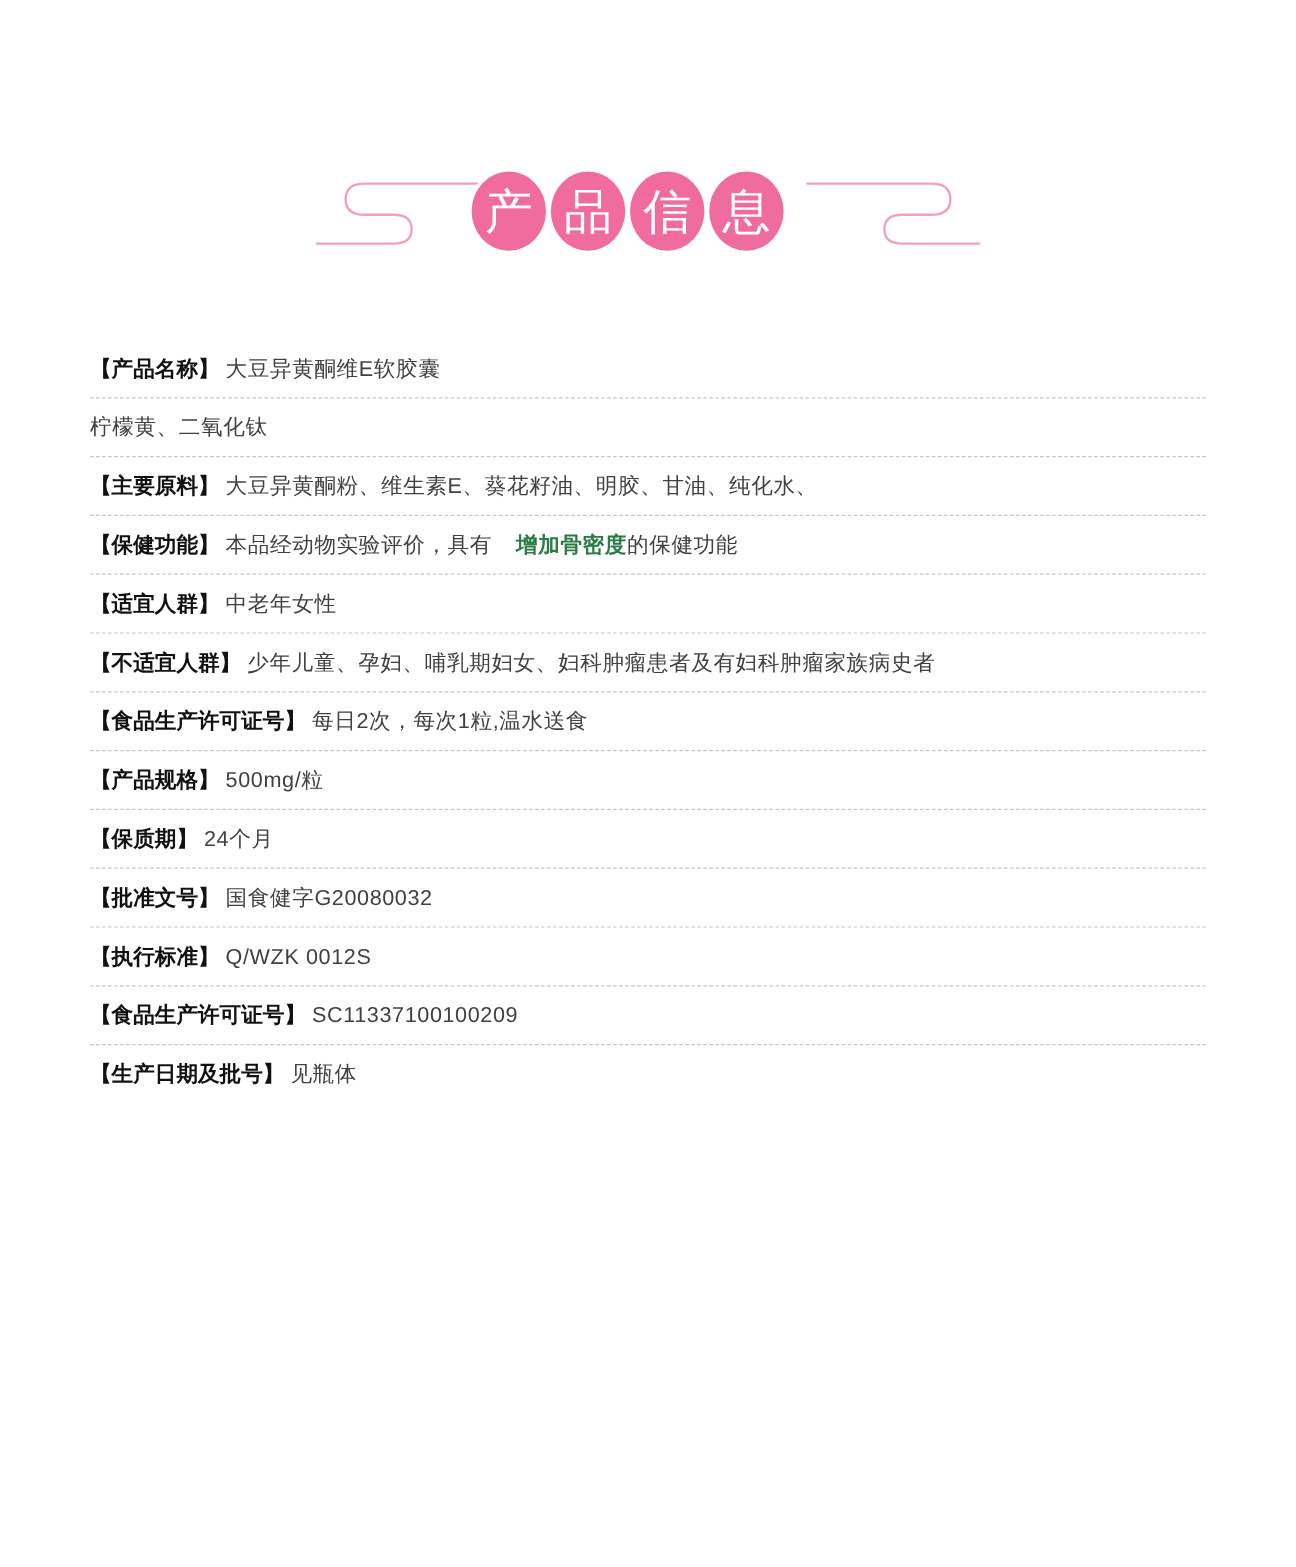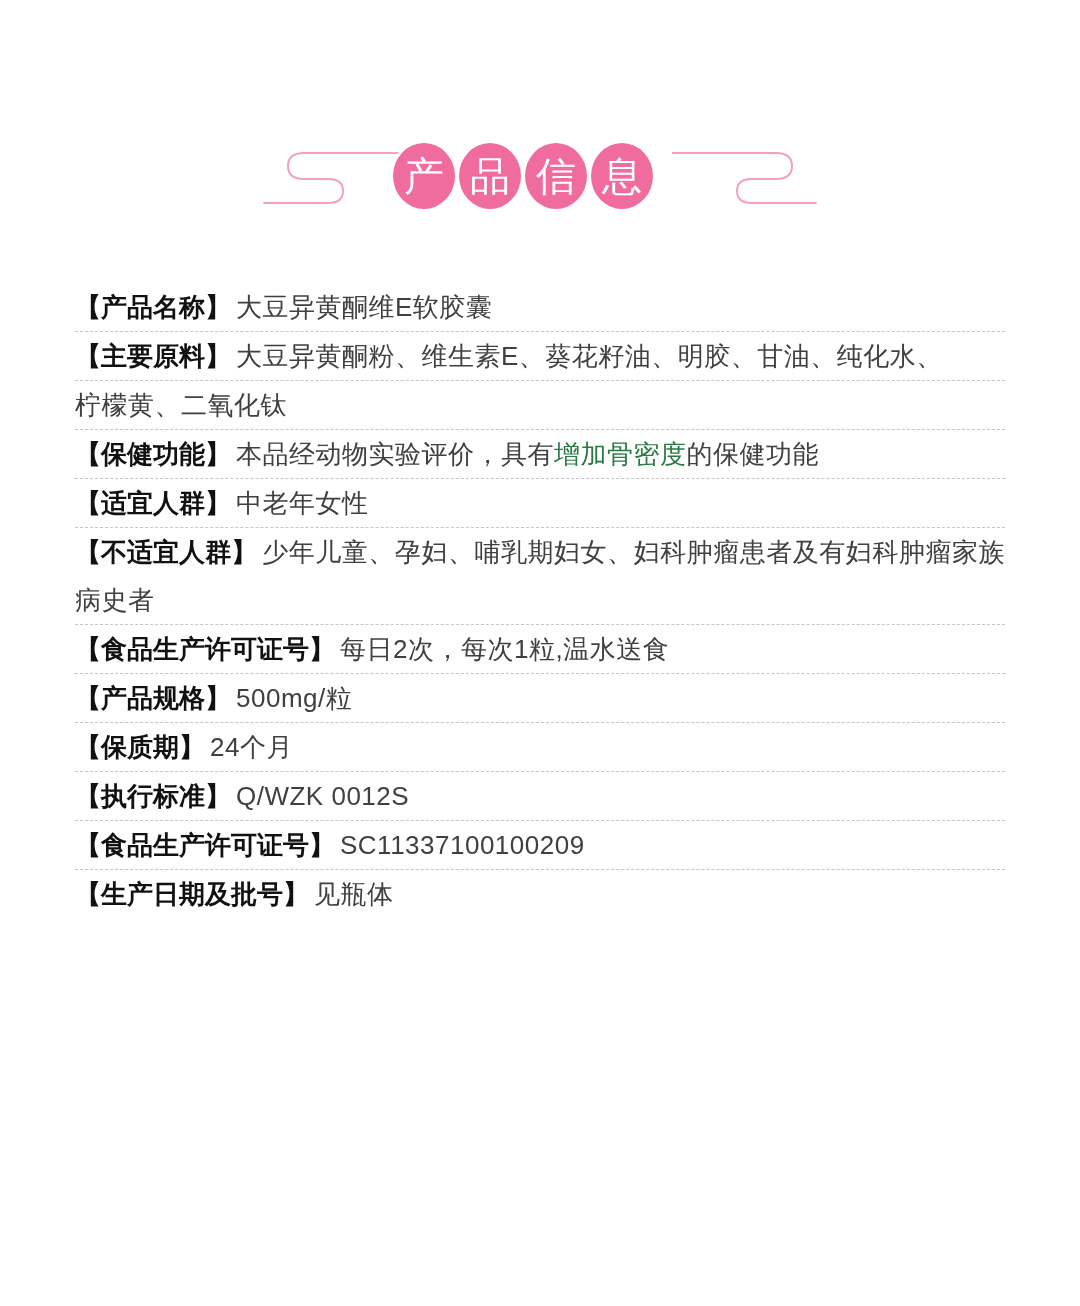--- a/index.html
+++ b/index.html
@@ -41,38 +41,39 @@
   }
 
   
   .content {
     position: absolute;
     left: 75px;
     top: 283px;
     width: 930px;
   }
   .row {
-    font-size: 26px;
+    font-size: 18px;
     line-height: 48px;
     color: var(--value-color, #404040);
     border-bottom: 1px dashed var(--divider-color, #c6c6c6);
     text-align: justify;
     letter-spacing: 0.5px;
   }
   .row:last-child { border-bottom: none; }
   .label {
     font-weight: bold;
     color: var(--label-color, #111111);
     margin-right: 5px;
     letter-spacing: 0;
   }
   .value { }
   .hl {
     color: var(--hl-color, #2a7b44);
-    font-weight: normal;
+    font-weight: bold;
+    margin-left: 20px;
   }
 </style>
 </head>
 <body>
 
 <div class="header">
   <svg class="swirl left" viewBox="0 0 150 60">
     <path d="M150 6 H46 Q30 6 30 19 Q30 32 46 32 H70 Q85 32 85 44 Q85 56 70 56 H6" fill="none" stroke="#f2a0c0" stroke-width="2" stroke-linecap="round"></path>
   </svg>
   <svg class="swirl right" viewBox="0 0 150 60">
@@ -81,24 +82,25 @@
   <div id="title-circles">
       <div class="title-circle" style="left: 390px; z-index: 1; background: rgb(240, 107, 158);">产</div>
       <div class="title-circle" style="left: 456px; z-index: 2; background: rgb(240, 107, 158);">品</div>
       <div class="title-circle" style="left: 522px; z-index: 3; background: rgb(240, 107, 158);">信</div>
       <div class="title-circle" style="left: 588px; z-index: 4; background: rgb(240, 107, 158);">息</div>
     </div>
 </div>
 
 <div class="content" id="info-table">
     <div class="row"><span class="label">【产品名称】</span><span class="value">大豆异黄酮维E软胶囊</span></div>
+    <div class="row"><span class="value">柠檬黄、二氧化钛</span></div>
     <div class="row"><span class="label">【主要原料】</span><span class="value">大豆异黄酮粉、维生素E、葵花籽油、明胶、甘油、纯化水、</span></div>
-    <div class="row"><span class="value">柠檬黄、二氧化钛</span></div>
     <div class="row"><span class="label">【保健功能】</span><span class="value">本品经动物实验评价，具有</span><span class="value hl">增加骨密度</span><span class="value">的保健功能</span></div>
     <div class="row"><span class="label">【适宜人群】</span><span class="value">中老年女性</span></div>
     <div class="row"><span class="label">【不适宜人群】</span><span class="value">少年儿童、孕妇、哺乳期妇女、妇科肿瘤患者及有妇科肿瘤家族病史者</span></div>
     <div class="row"><span class="label">【食品生产许可证号】</span><span class="value">每日2次，每次1粒,温水送食</span></div>
     <div class="row"><span class="label">【产品规格】</span><span class="value">500mg/粒</span></div>
     <div class="row"><span class="label">【保质期】</span><span class="value">24个月</span></div>
+    <div class="row"><span class="label">【批准文号】</span><span class="value">国食健字G20080032</span></div>
     <div class="row"><span class="label">【执行标准】</span><span class="value">Q/WZK 0012S</span></div>
     <div class="row"><span class="label">【食品生产许可证号】</span><span class="value">SC11337100100209</span></div>
     <div class="row"><span class="label">【生产日期及批号】</span><span class="value">见瓶体</span></div>
   </div>
 
 </body></html>

